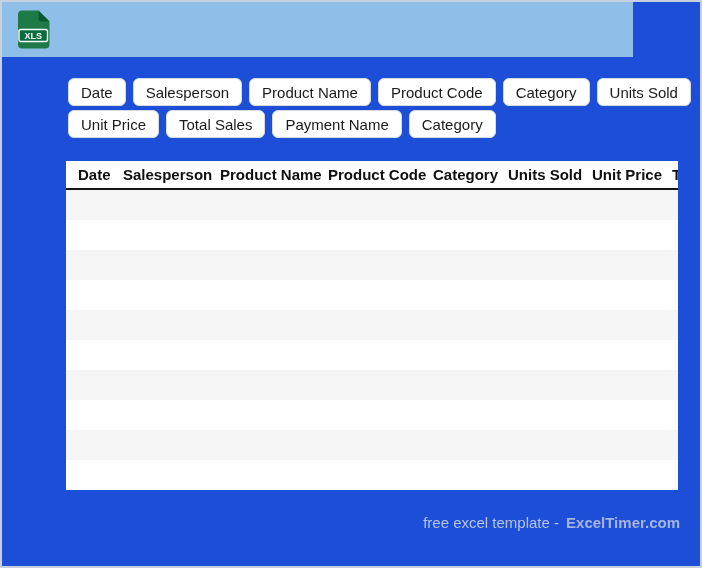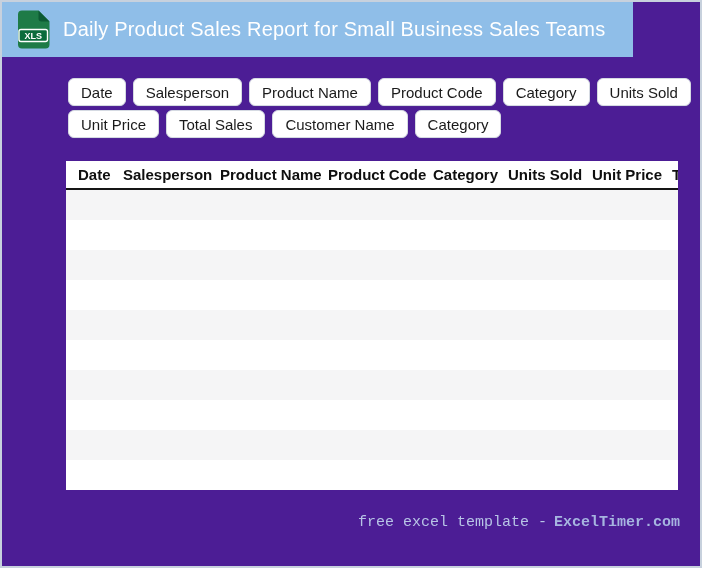--- a/index.html
+++ b/index.html
@@ -1,20 +1,20 @@
 <!DOCTYPE html>
 <html><head>
 <meta charset="utf-8">
 <style>
   html,body{margin:0;padding:0;background:#fff;}
   .page{
     position:relative;
     width:702px;height:568px;
     box-sizing:border-box;
-    background:#4c1d95;
+    background:#1d4ed8;
     border:2px solid #C7D1DD;
     font-family:"Liberation Sans", sans-serif;
     overflow:hidden;
   }
   .header{
     position:absolute;left:0;top:0;
     width:631px;height:55px;
     background:#8FBEE8;
     display:flex;align-items:center;
   }
@@ -56,53 +56,52 @@
     box-sizing:border-box;
     font-size:15px;font-weight:bold;color:#0f0f0f;
     white-space:nowrap;
   }
   .th{flex:0 0 auto;overflow:hidden;}
   .trow{height:30px;}
   .trow:nth-child(odd){background:#F5F5F6;}
   .trow:nth-child(even){background:#ffffff;}
   .footer{
     position:absolute;right:20px;top:512px;
-    font-size:15px;white-space:nowrap;font-family:Liberation Mono, monospace;
+    font-size:15px;white-space:nowrap;
   }
   .footer-text{color:#B7C4E6;}
   .footer-brand{color:#A6B5E0;font-weight:bold;margin-left:7px;cursor:pointer;}
 </style>
 </head>
 <body>
 
 <div class="page">
 
   <div class="header">
     <svg class="xls-icon" width="33" height="39" viewBox="0 0 33 39" xmlns="http://www.w3.org/2000/svg">
       <path d="M5 0.5 h16.5 l11 11 v23 a4 4 0 0 1 -4 4 h-23.5 a4 4 0 0 1 -4 -4 v-30 a4 4 0 0 1 4 -4 z" fill="#1E7B47"></path>
       <path d="M21.5 0.5 l11 11 h-8 a3 3 0 0 1 -3 -3 z" fill="#0C5A33"></path>
       <rect x="2" y="19.5" width="28.5" height="12" rx="2" fill="#0A6B3C" stroke="#ffffff" stroke-width="1.4"></rect>
       <text x="16.2" y="29" text-anchor="middle" font-size="9" font-weight="bold" font-family="Liberation Sans, sans-serif" fill="#ffffff">XLS</text>
     </svg>
-    <h1 class="page-title">Daily Product Sales Report for Small Business Sales Teams</h1>
   </div>
 
   <div class="chips">
     <div class="chip-row">
         <button class="chip">Date</button>
         <button class="chip">Salesperson</button>
         <button class="chip">Product Name</button>
         <button class="chip">Product Code</button>
         <button class="chip">Category</button>
         <button class="chip">Units Sold</button>
       </div>
     <div class="chip-row">
         <button class="chip">Unit Price</button>
         <button class="chip">Total Sales</button>
-        <button class="chip">Customer Name</button>
+        <button class="chip">Payment Name</button>
         <button class="chip">Category</button>
       </div>
   </div>
 
   <div class="table">
     <div class="thead">
         <span class="th" style="width: 45px;">Date</span>
         <span class="th" style="width: 97px;">Salesperson</span>
         <span class="th" style="width: 108px;">Product Name</span>
         <span class="th" style="width: 105px;">Product Code</span>

